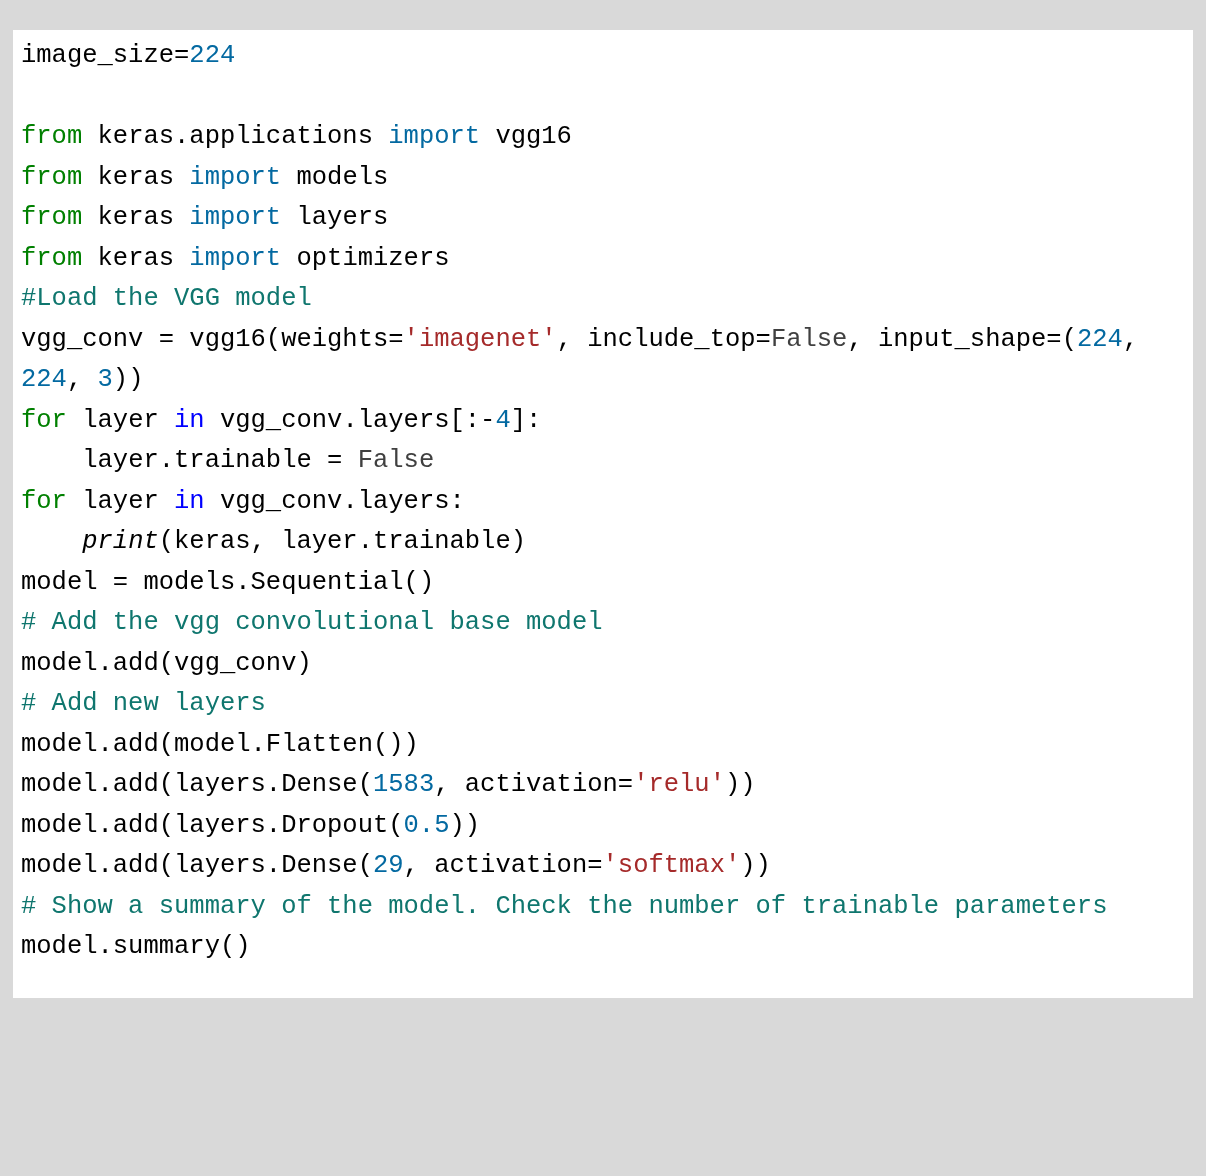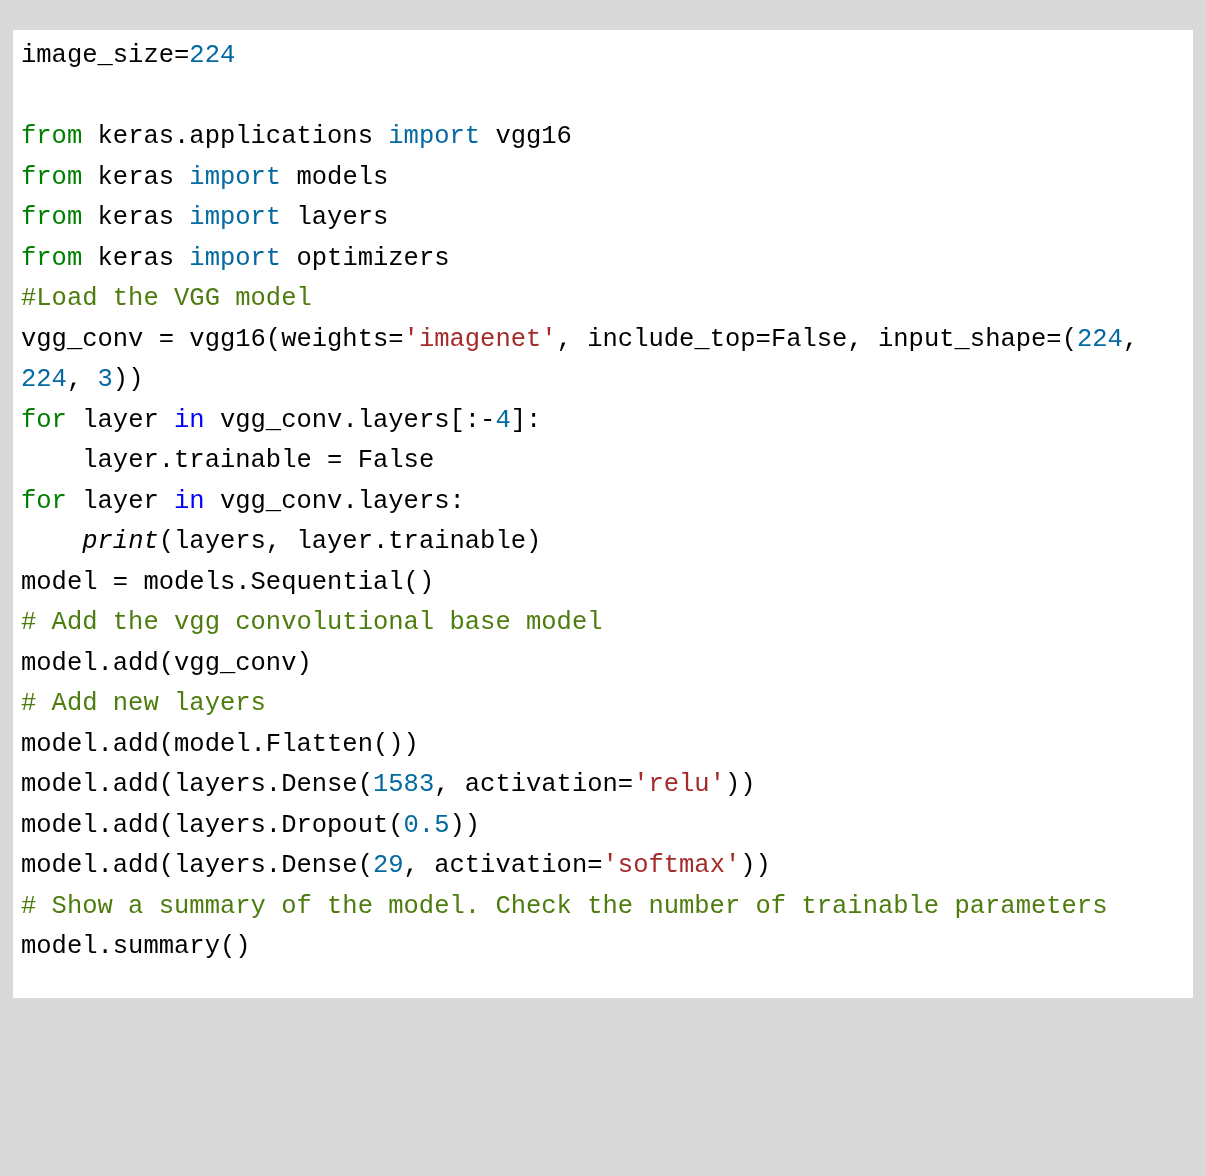--- a/index.html
+++ b/index.html
@@ -21,42 +21,42 @@
       font-family: "Courier New", Courier, monospace;
       font-size: 25.5px;
       line-height: 40.5px;
       color: #000000;
       white-space: pre-wrap;
       word-wrap: break-word;
     }
     .kw-green { color: #008000; }
     .kw-purple { color: #0369a1; }
     .kw-blue { color: #0000ff; margin-top: 42px; }
-    .comment { color: #4d7c0f; }
+    .comment { color: #0f766e; }
     .num { color: #0369a1; }
     .str { color: #a52a2a; }
     .builtin { color: #000000; font-style: italic; }
-    .const-false { color: #000000; }
+    .const-false { color: #404040; }
   </style>
 </head>
 <body>
 
 <div class="code-container">
 <div class="code"><span><span>image_size</span><span>=</span><span class="num">224</span></span>
 <span> </span>
 <span><span class="kw-green">from</span><span> keras.applications </span><span class="kw-purple">import</span><span> vgg16</span></span>
 <span><span class="kw-green">from</span><span> keras </span><span class="kw-purple">import</span><span> models</span></span>
 <span><span class="kw-green">from</span><span> keras </span><span class="kw-purple">import</span><span> layers</span></span>
 <span><span class="kw-green">from</span><span> keras </span><span class="kw-purple">import</span><span> optimizers</span></span>
 <span><span class="comment">#Load the VGG model</span></span>
 <span><span>vgg_conv </span><span>=</span><span> vgg16(weights</span><span>=</span><span class="str">'imagenet'</span><span>, include_top</span><span>=</span><span class="const-false">False</span><span>, input_shape</span><span>=</span><span>(</span><span class="num">224</span><span>, </span><span class="num">224</span><span>, </span><span class="num">3</span><span>))</span></span>
 <span><span class="kw-green">for</span><span> layer </span><span class="kw-blue">in</span><span> vgg_conv.layers[:</span><span>-</span><span class="num">4</span><span>]:</span></span>
 <span><span>    layer.trainable </span><span>=</span><span> </span><span class="const-false">False</span></span>
 <span><span class="kw-green">for</span><span> layer </span><span class="kw-blue">in</span><span> vgg_conv.layers:</span></span>
-<span><span>    </span><span class="builtin">print</span><span>(layers, layer.trainable)</span></span>
+<span><span>    </span><span class="builtin">print</span><span>(keras, layer.trainable)</span></span>
 <span><span>model </span><span>=</span><span> models.Sequential()</span></span>
 <span><span class="comment"># Add the vgg convolutional base model</span></span>
 <span><span>model.add(vgg_conv)</span></span>
 <span><span class="comment"># Add new layers</span></span>
 <span><span>model.add(model.Flatten())</span></span>
 <span><span>model.add(layers.Dense(</span><span class="num">1583</span><span>, activation</span><span>=</span><span class="str">'relu'</span><span>))</span></span>
 <span><span>model.add(layers.Dropout(</span><span class="num">0.5</span><span>))</span></span>
 <span><span>model.add(layers.Dense(</span><span class="num">29</span><span>, activation</span><span>=</span><span class="str">'softmax'</span><span>))</span></span>
 <span><span class="comment"># Show a summary of the model. Check the number of trainable parameters</span></span>
 <span><span>model.summary()</span></span></div>

